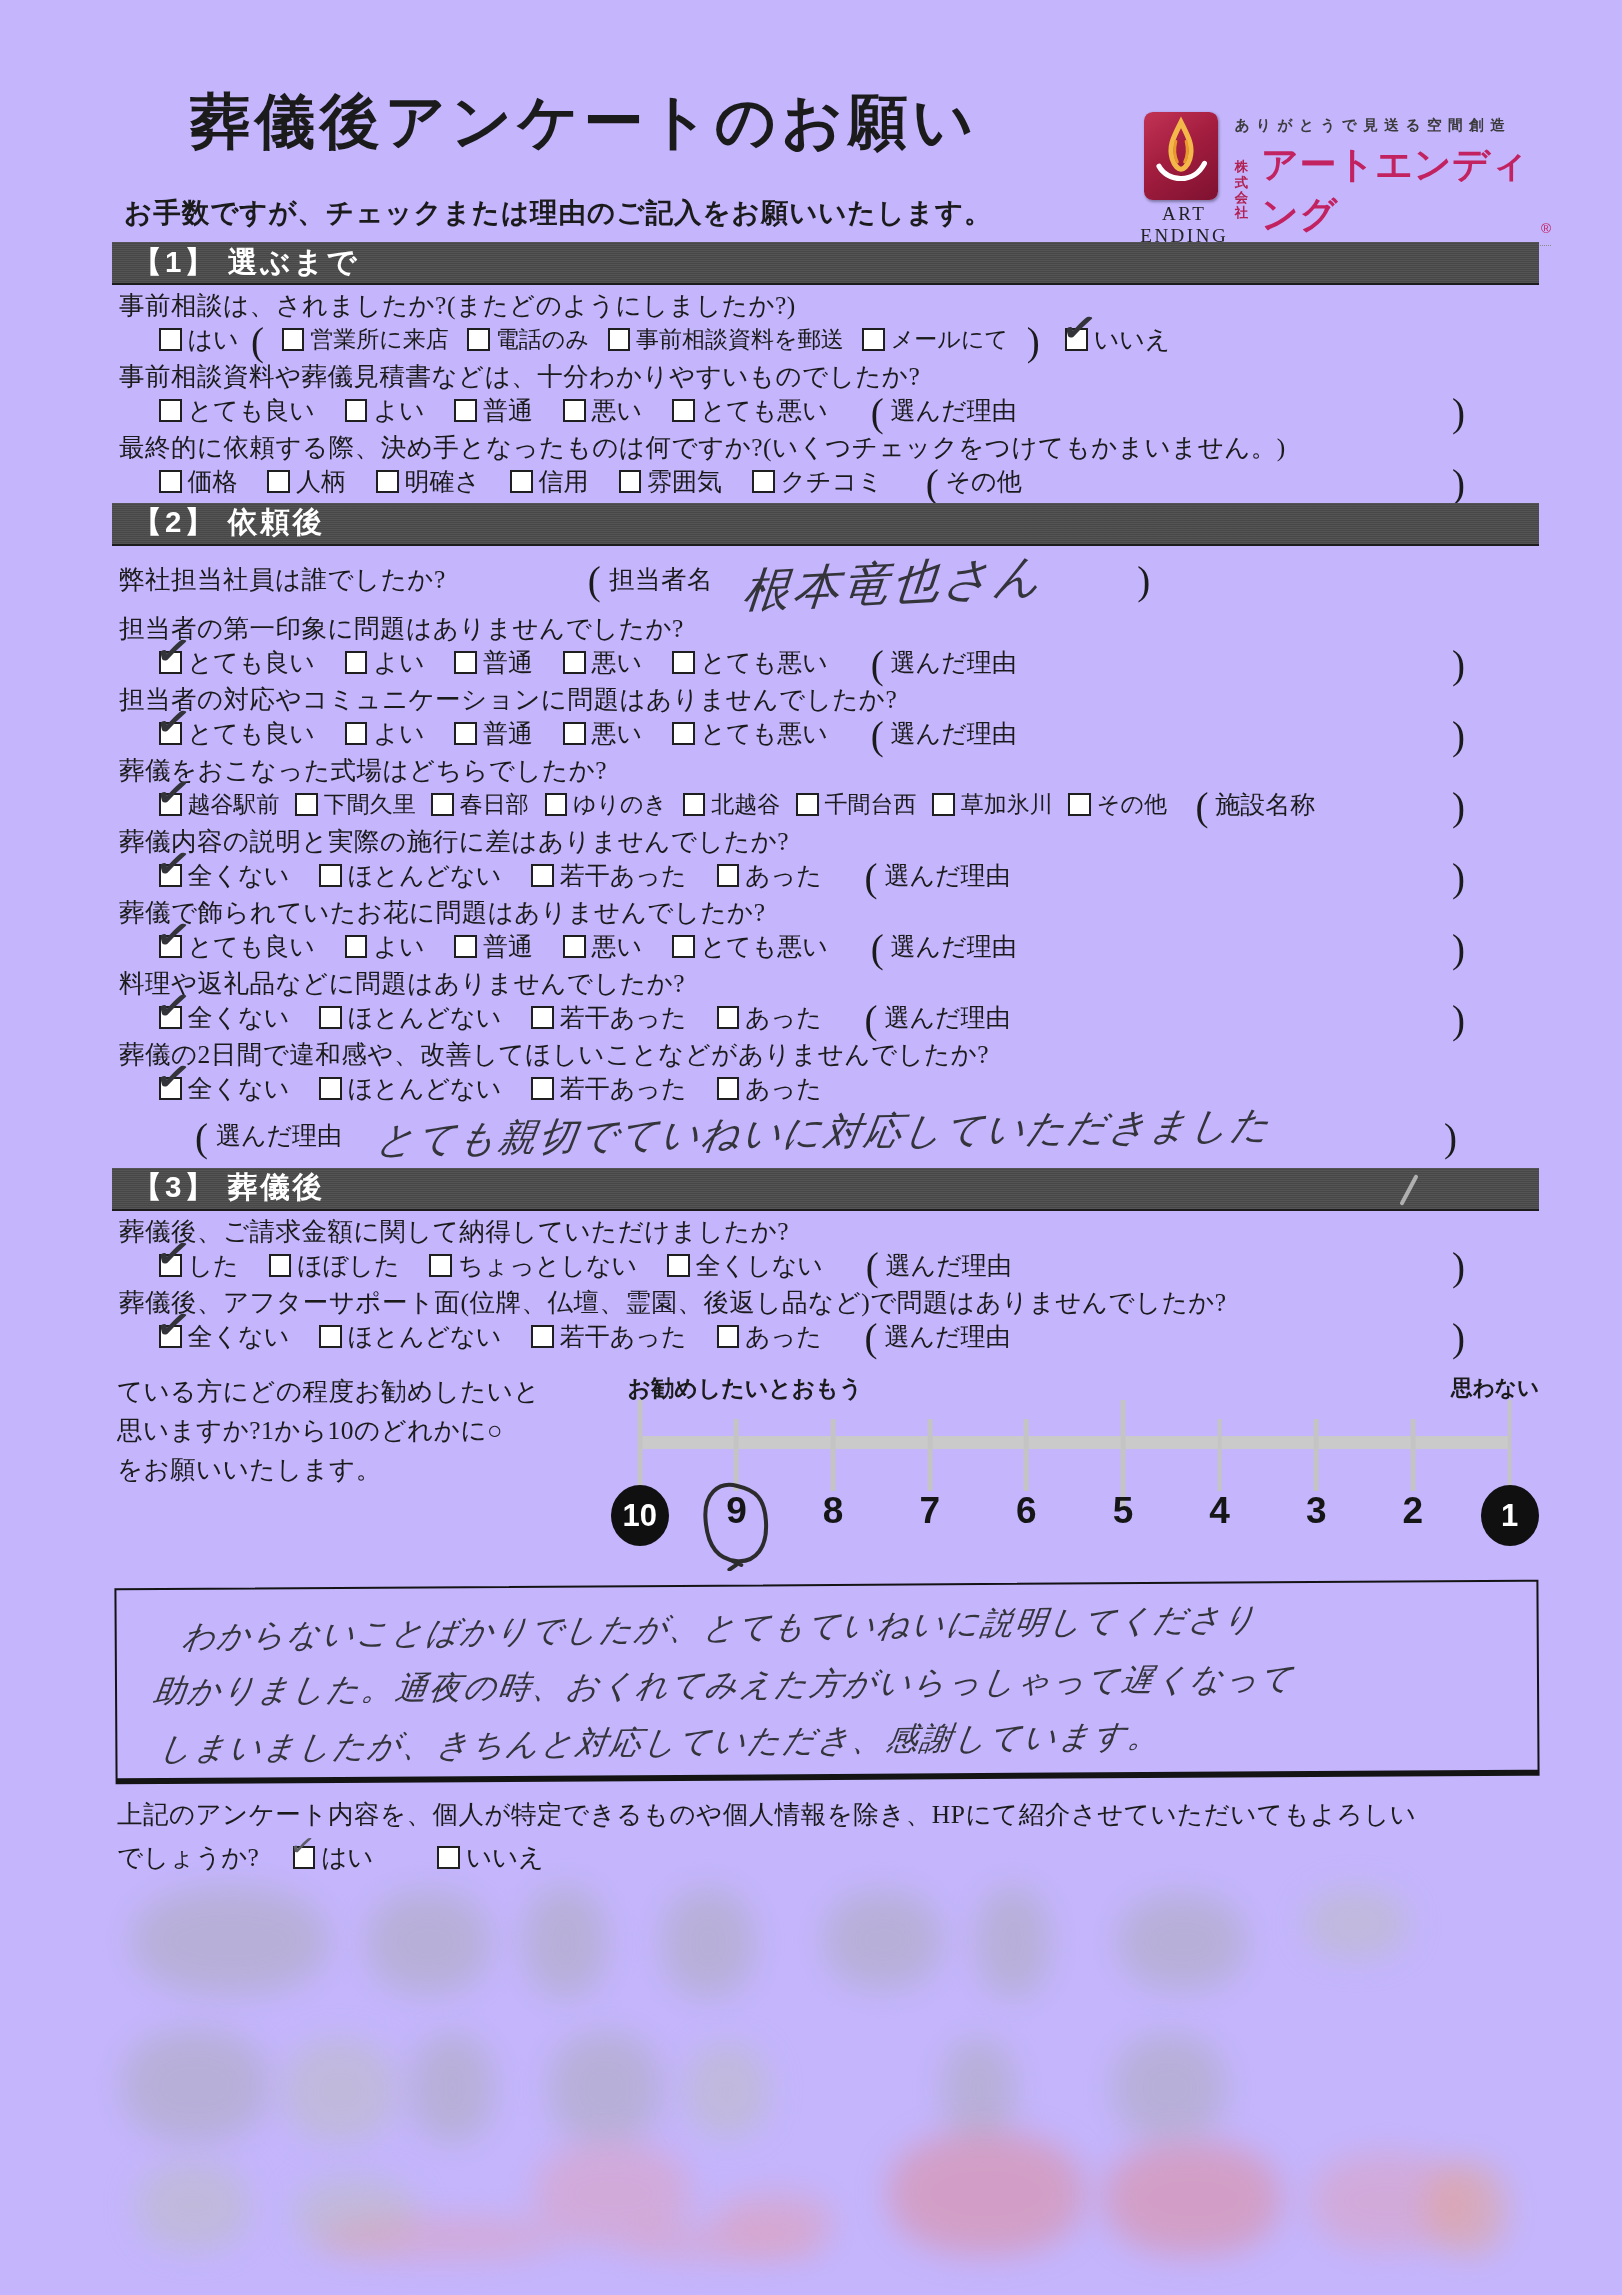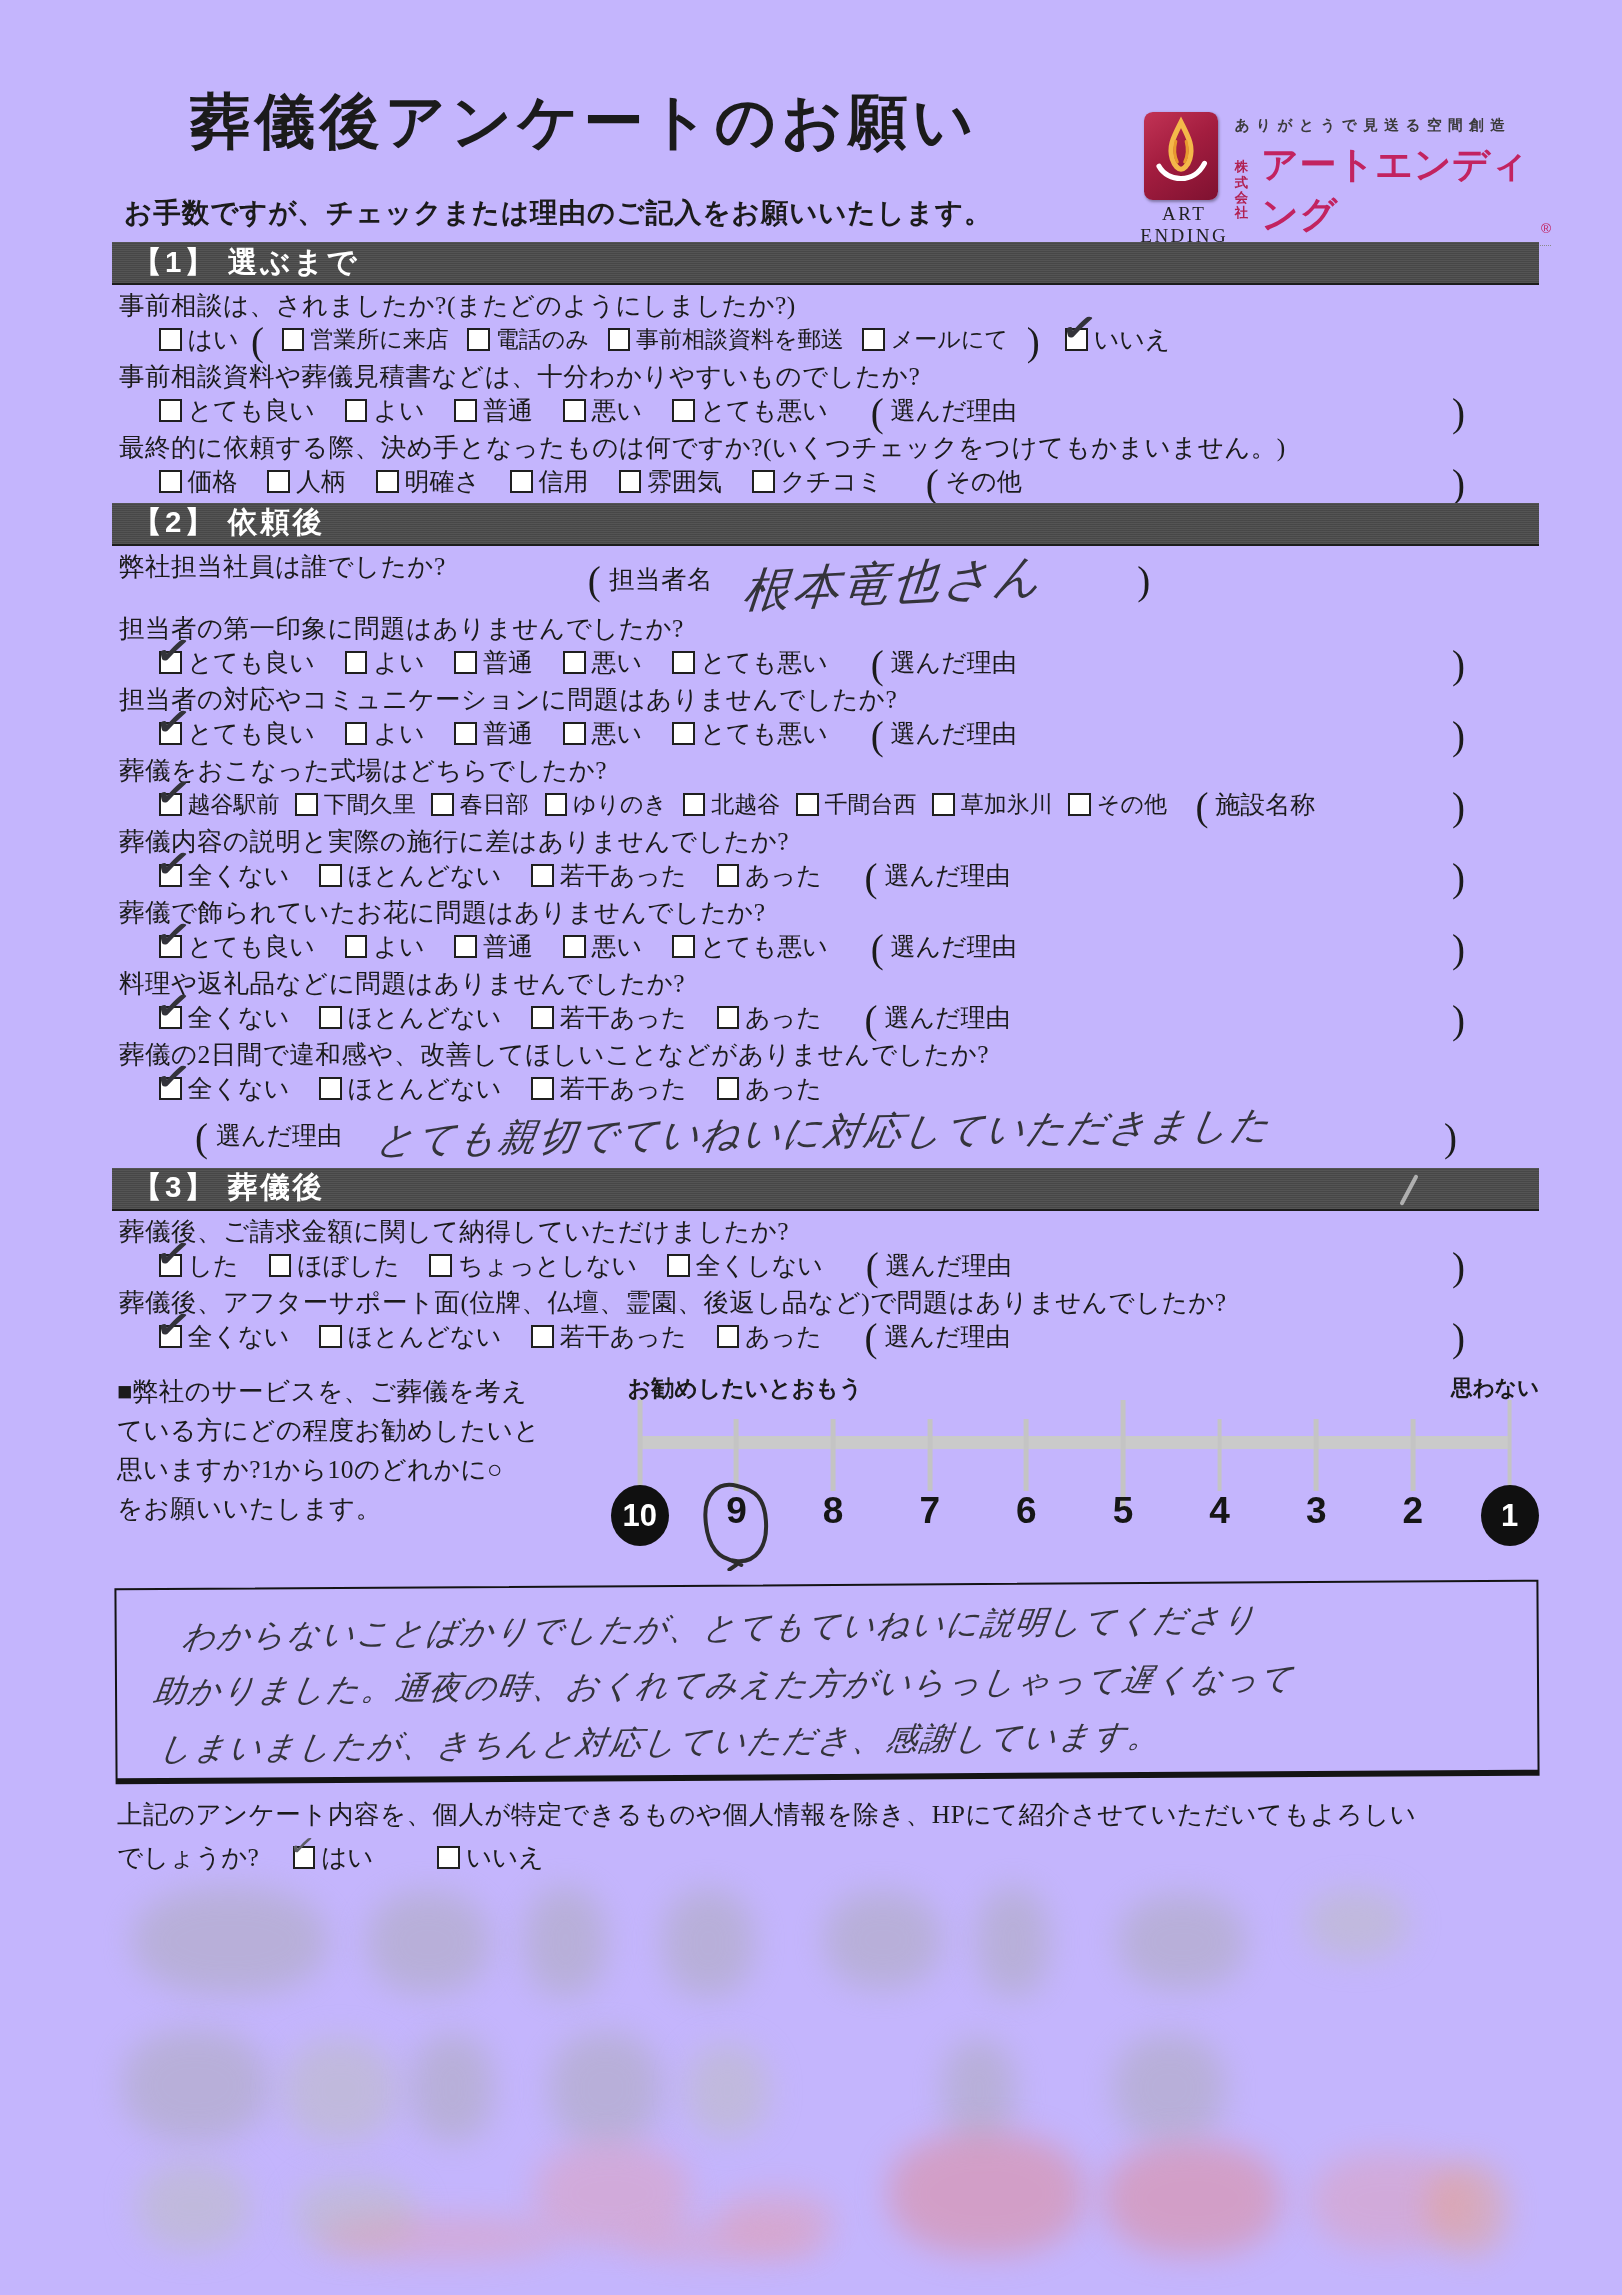--- a/index.html
+++ b/index.html
@@ -46,21 +46,21 @@
   .cb { width:22.6px; height:22.6px; border:2px solid #1f1f1f; display:inline-block; margin-right:5.9px;
         position:relative; flex:none; background:#fff; }
   .check { position:absolute; left:-4.9px; top:-22.6px; font-size:41px; line-height:1; color:#33333a;
            transform:rotate(8deg) scaleX(1.05); font-weight:700; }
   .check.light { font-size:30px; top:-16.7px; color:#5c5c64; font-weight:400; }
   .tp { font-size:39px; font-weight:400; line-height:0; position:relative; top:2px; }
   .reason { margin-left:12.8px; display:inline-flex; align-items:center; white-space:nowrap; }
   .reason .tp { margin-right:6.9px; }
   .rc { margin-left:auto; }
 
-  .staffline { display:flex; align-items:flex-start; }
+  .staffline { display:flex; align-items:center; }
   .staffwrap { display:inline-flex; align-items:center; margin-left:142px; }
   .staffwrap .tp { margin-right:7.9px; }
   .hand { font-style:italic; color:#34343b; display:inline-block; }
   .hw-name { font-size:47px; transform:rotate(-3deg) skewX(-8deg); margin:0 34px 0 29.5px; position:relative; top:3.9px; letter-spacing:2.9px; }
   .staff-close { margin-left:59px; }
 
   .reasonline { display:flex; align-items:center; margin:0 74px 6.9px 83px; font-size:25px; min-height:47px; }
   .reasonline .tp { margin-right:7.9px; }
   .hw-reason { font-size:38px; margin-left:34px; transform:rotate(-1deg) skewX(-9deg); letter-spacing:2px; position:relative; top:-2.9px; }
 
@@ -519,21 +519,20 @@
         </span>
       <span class="reason">
           <span class="tp">(</span>
           <span>選んだ理由</span>
         </span>
       <span class="tp rc">)</span>
     </div>
 
     <div class="nps">
       <div class="nps-text">
-        <div>■弊社のサービスを、ご葬儀を考え</div>
         <div>ている方にどの程度お勧めしたいと</div>
         <div>思いますか?1から10のどれかに○</div>
         <div>をお願いいたします。</div>
       </div>
       <div class="scale sans">
         <div class="s-label-left">お勧めしたいとおもう</div>
         <div class="s-label-right">思わない</div>
         <div class="bandwrap">
           <div class="band"></div>
           <div class="tick tall" style="left:0%"></div>

